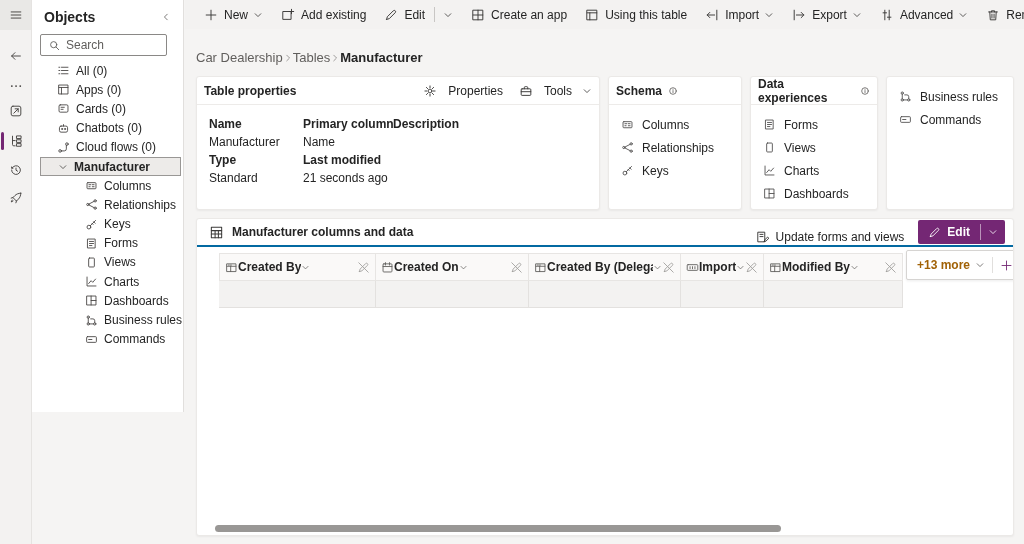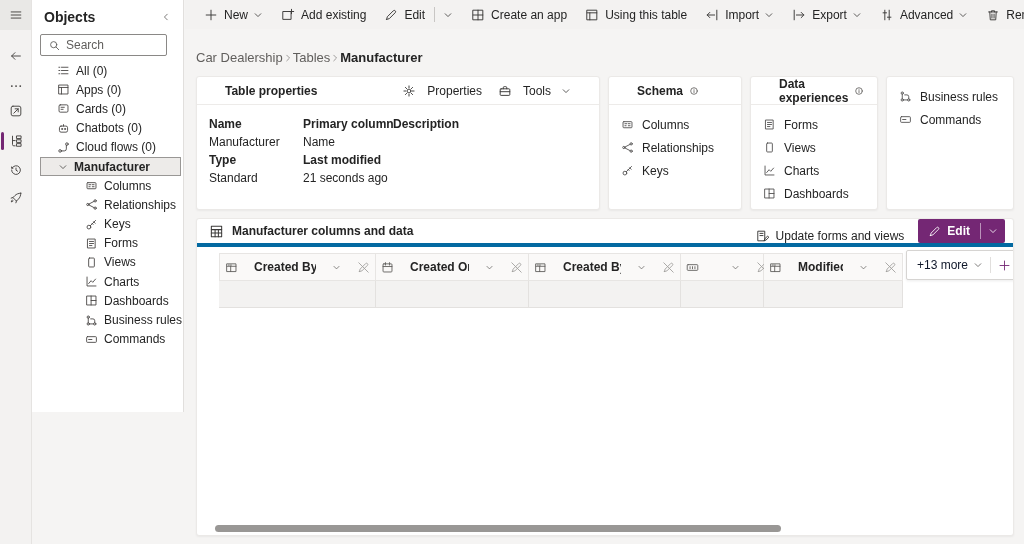--- a/index.html
+++ b/index.html
@@ -40,62 +40,62 @@
   .tb-chev{color:#605e5c;display:flex;margin-left:-1px}
   .tb-divider{width:1px;height:15px;background:#c8c6c4;margin:0 3px}
 
   
   .breadcrumb{position:absolute;left:196px;top:50px;display:flex;align-items:center;gap:0;font-size:13px;color:#605e5c}
   .bc-link{cursor:pointer}
   .bc-cur{color:#242424;font-weight:700}
   .bc-sep{color:#8a8886;display:flex}
 
   .card{position:absolute;background:#fff;border:1px solid #ebe9e7;border-radius:3px;box-shadow:0 1px 2px rgba(0,0,0,.05);box-sizing:border-box;overflow:hidden}
-  .card-head{height:28px;display:flex;align-items:center;padding:0 28px;border-bottom:1px solid #edebe9;font-weight:700;box-sizing:border-box}
+  .card-head{height:28px;display:flex;align-items:center;padding:0 7px;border-bottom:1px solid #edebe9;font-weight:700;box-sizing:border-box}
   .card-head .info{color:#605e5c;margin-left:6px;display:flex;cursor:pointer}
   .card-acts{margin-left:auto;display:flex;align-items:center;gap:16px;font-weight:400}
   .act{display:flex;align-items:center;gap:11px;cursor:pointer}
   .act .ic{color:#3b3a39}
   .card-body{padding:8px 12px}
   .ci{display:flex;align-items:center;gap:8px;height:23px;cursor:pointer}
   .ci .ic{color:#515050}
 
   #card-props{left:196px;top:76px;width:404px;height:134px}
   #card-schema{left:608px;top:76px;width:134px;height:134px}
   #card-dx{left:750px;top:76px;width:128px;height:134px}
   #card-cust{left:886px;top:76px;width:128px;height:134px}
   .props-grid{display:grid;grid-template-columns:94px 90px 1fr;padding:10px 12px 0 12px}
   .pcell{height:18px;display:flex;align-items:center;white-space:nowrap}
   .b{font-weight:700}
 
   
   #grid-card{left:196px;top:218px;width:818px;height:318px}
-  .grid-head{height:28px;display:flex;align-items:center;padding:0 8px 0 12px;border-bottom:4px solid #0369a1;box-sizing:border-box}
+  .grid-head{height:28px;display:flex;align-items:center;padding:0 8px 0 12px;border-bottom:2px solid #0369a1;box-sizing:border-box}
   .grid-title{display:flex;align-items:center;gap:8px;font-weight:700}
   .grid-title .ic{color:#3b3a39;width:15px;height:15px}
   .grid-acts{margin-left:auto;display:flex;align-items:flex-end;gap:14px}
   .update-btn{display:flex;align-items:center;gap:6px;cursor:pointer}
   .update-btn .ic{color:#3b3a39}
   .edit-btn{display:flex;align-items:center;height:24px;background:#742774;color:#fff;border-radius:2px;cursor:pointer}
   .edit-main{display:flex;align-items:center;gap:6px;padding:0 10px;font-weight:700}
   .edit-sep{width:1px;height:16px;background:rgba(255,255,255,.5)}
   .edit-chev{padding:0 7px;display:flex}
   .gheader{position:absolute;left:22px;top:34px;height:28px;display:flex}
-  .gh-cell{box-sizing:border-box;background:#faf9f8;border:1px solid #e7e5e3;border-left:none;display:flex;align-items:center;gap:16px;padding:0 5px;cursor:pointer;min-width:0}
+  .gh-cell{box-sizing:border-box;background:#faf9f8;border:1px solid #e7e5e3;border-left:none;display:flex;align-items:center;gap:0;padding:0 5px;cursor:pointer;min-width:0}
   .gh-cell:first-child{border-left:1px solid #e7e5e3}
   .gh-cell .colic{color:#605e5c}
   .gh-label{font-weight:700;white-space:nowrap;overflow:hidden;flex:0 1 auto}
   .gh-chev{color:#605e5c;display:flex;flex:none}
   .gh-pencil{margin-left:auto;color:#a19f9d;display:flex;flex:none}
   .gh-cell:nth-child(1){width:157px}.gh-cell:nth-child(2){width:153px}.gh-cell:nth-child(3){width:152px}.gh-cell:nth-child(4){width:83px}.gh-cell:nth-child(5){width:139px}
   .grow{position:absolute;left:22px;top:62px;height:27px;width:684px;background:#f3f2f1;display:flex;border-bottom:1px solid #e3e1df;box-sizing:border-box}
   .gcell{box-sizing:border-box;border-right:1px solid #e3e1df;height:100%;cursor:pointer}
   .gcell:nth-child(1){width:157px}.gcell:nth-child(2){width:153px}.gcell:nth-child(3){width:152px}.gcell:nth-child(4){width:83px}.gcell:nth-child(5){width:139px}
   .pill{position:absolute;left:709px;top:31px;height:30px;background:#fff;border:1px solid #d6d4d2;border-radius:2px;display:flex;align-items:center;box-shadow:0 1px 3px rgba(0,0,0,.08);box-sizing:border-box;cursor:pointer}
-  .pill-more{color:#0f172a;font-weight:400;padding:0 5px 0 10px;white-space:nowrap}
+  .pill-more{color:#a16207;font-weight:700;padding:0 5px 0 10px;white-space:nowrap}
   .pill-chev{color:#605e5c;display:flex;margin-right:7px}
   .pill-div{width:1px;height:16px;background:#e1dfdd}
   .pill-plus{width:26px;display:flex;align-items:center;justify-content:center;color:#742774}
   .hscroll{position:absolute;left:18px;top:306px;width:566px;height:7px;border-radius:3.5px;background:#999795;cursor:pointer}
 </style>
 </head>
 <body>
 
 <div id="app">
 

